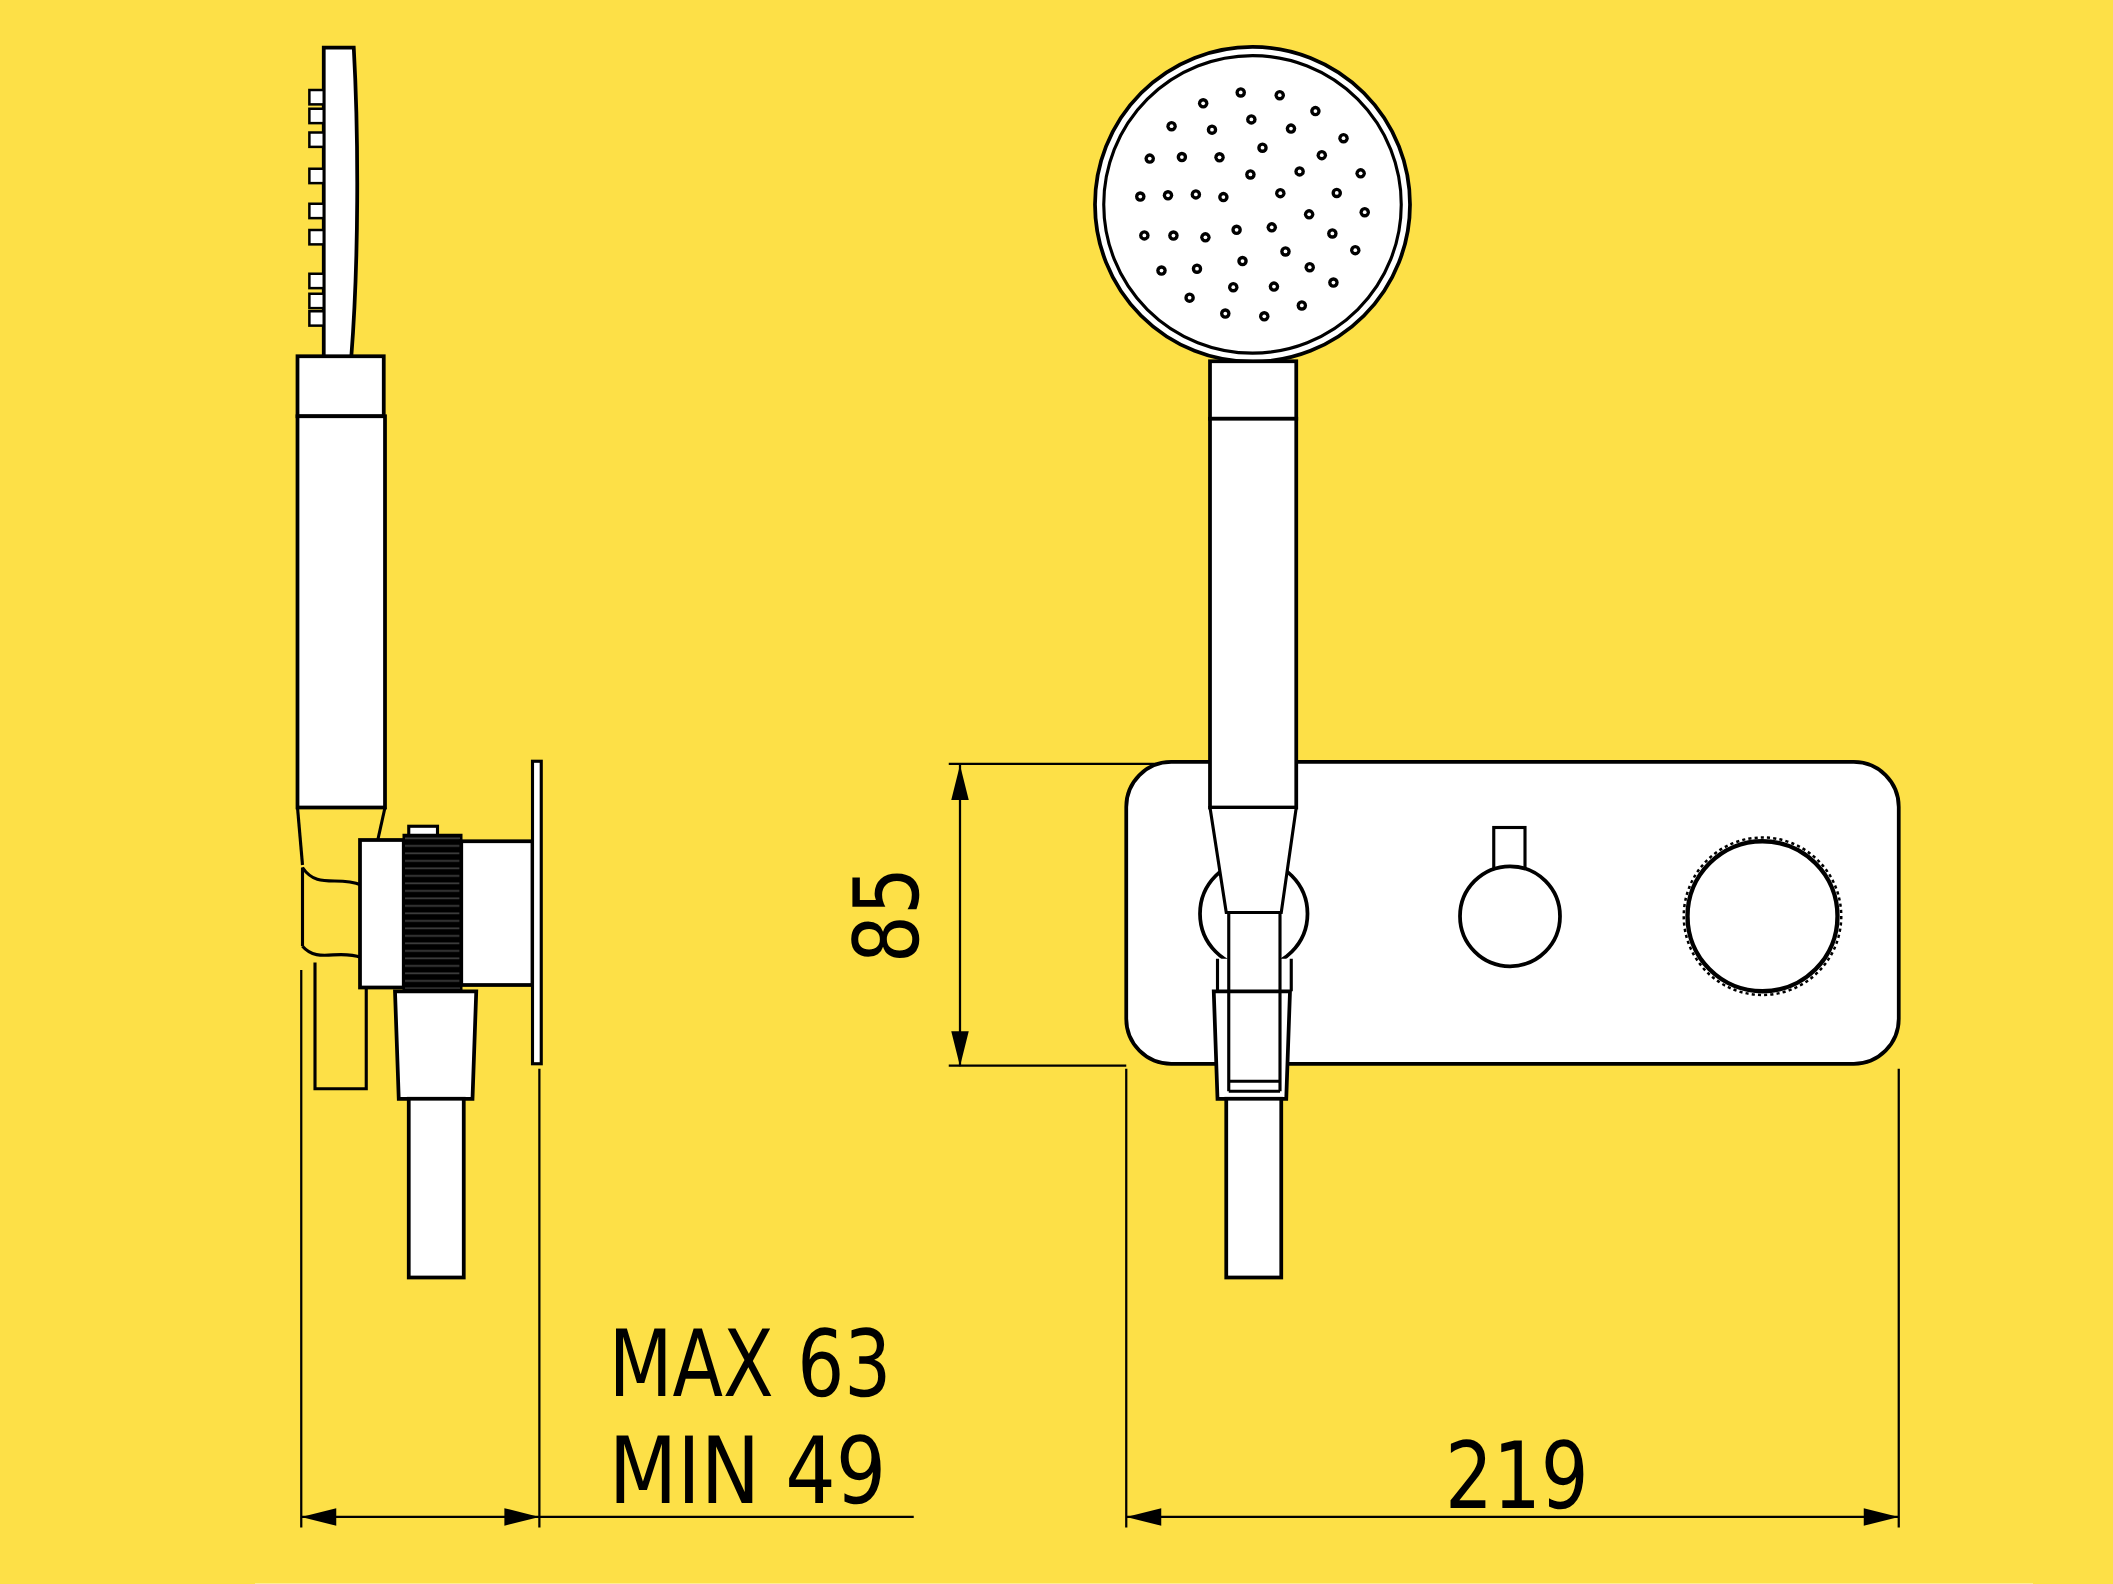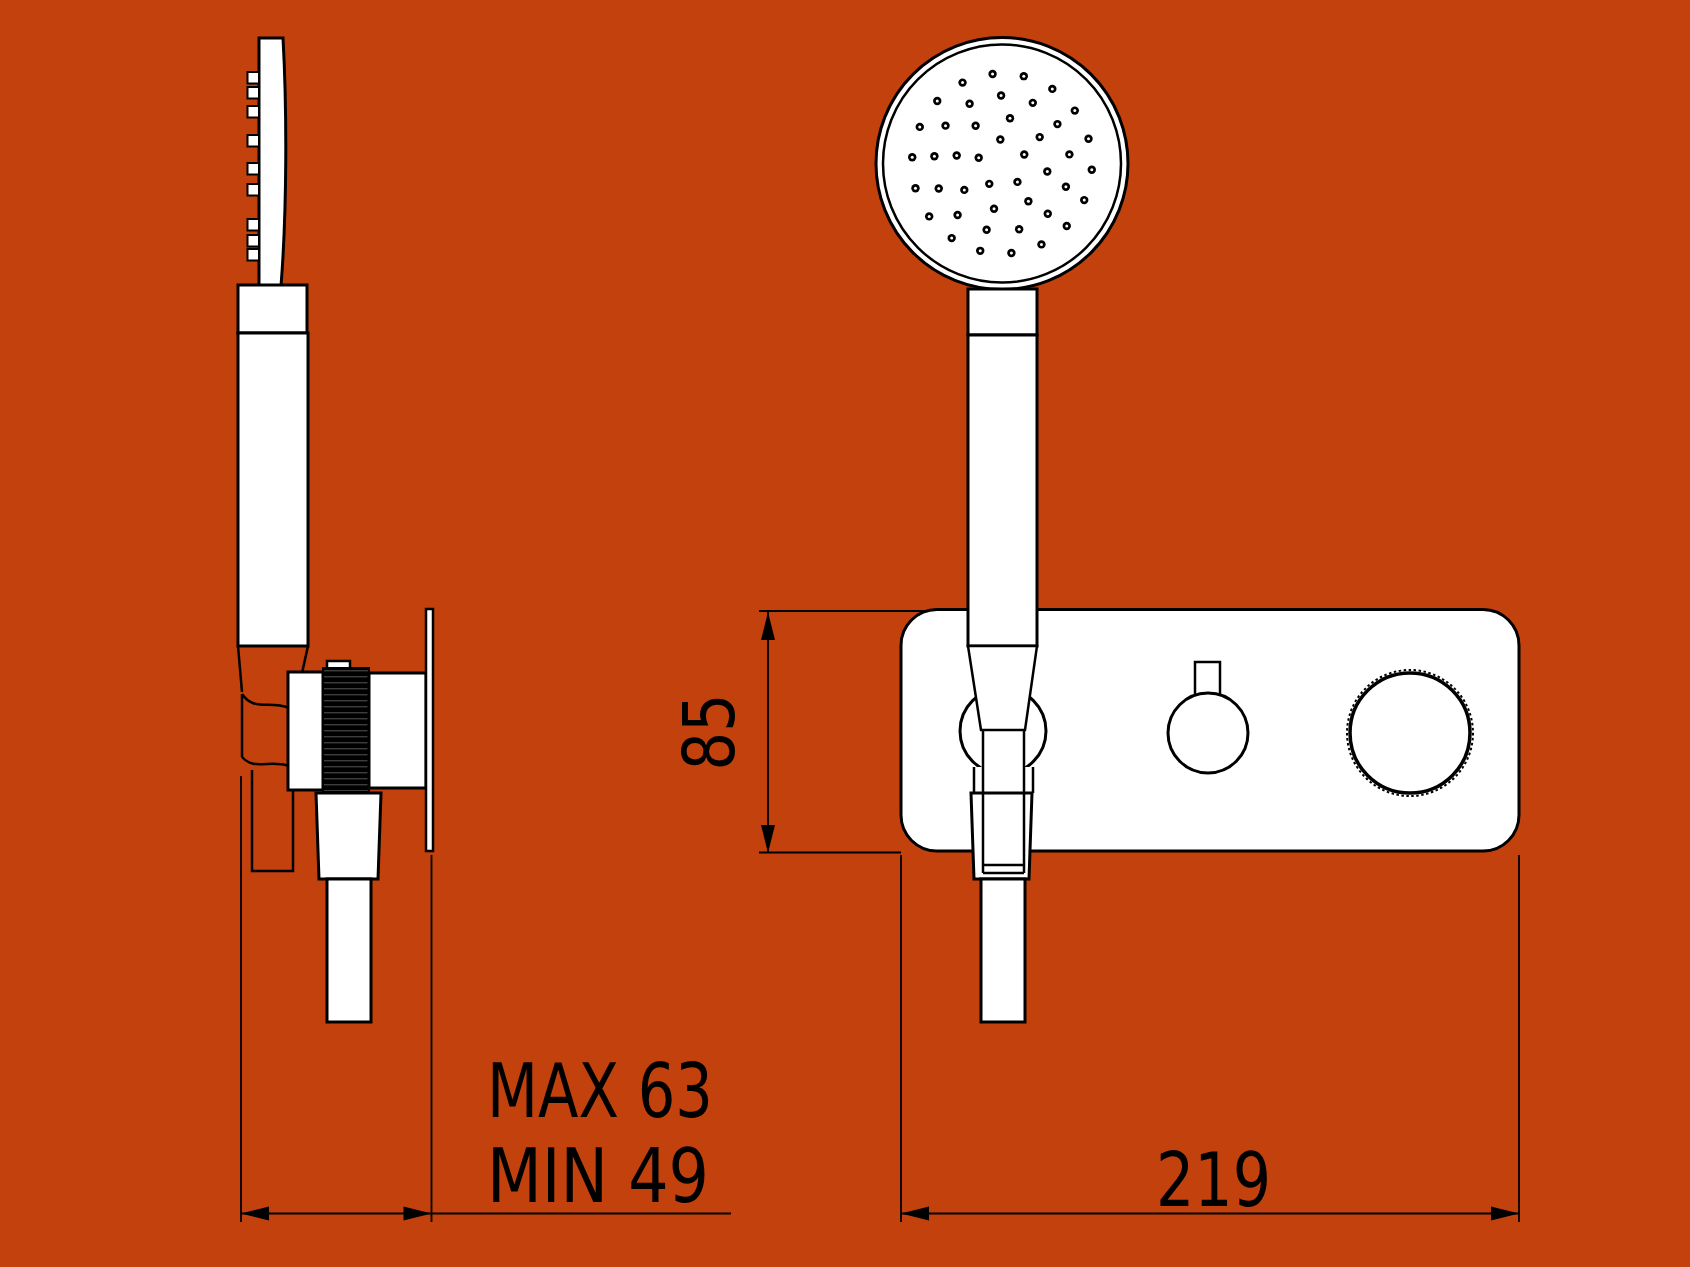--- a/index.html
+++ b/index.html
@@ -1,16 +1,16 @@
 <!DOCTYPE html>
 <html><head>
 <meta charset="utf-8">
 <style>
   html,body{margin:0;padding:0;background:#ffffff;}
-  .stage{position:relative;width:1690px;height:1267px;background:#c2410c;overflow:hidden;}
+  .stage{position:relative;width:1690px;height:1267px;background:#fde047;overflow:hidden;}
   svg{display:block;}
   text{font-family:"DejaVu Sans","Liberation Sans",sans-serif;fill:#000;}
   .outline{fill:#ffffff;stroke:#000;stroke-width:3;}
   .outline2{fill:#ffffff;stroke:#000;stroke-width:2.5;}
   .lineonly{fill:none;stroke:#000;stroke-width:2.5;}
   .dim{stroke:#000;stroke-width:1.8;fill:none;}
   .arrow{fill:#000;stroke:none;}
 </style>
 </head>
 <body>

